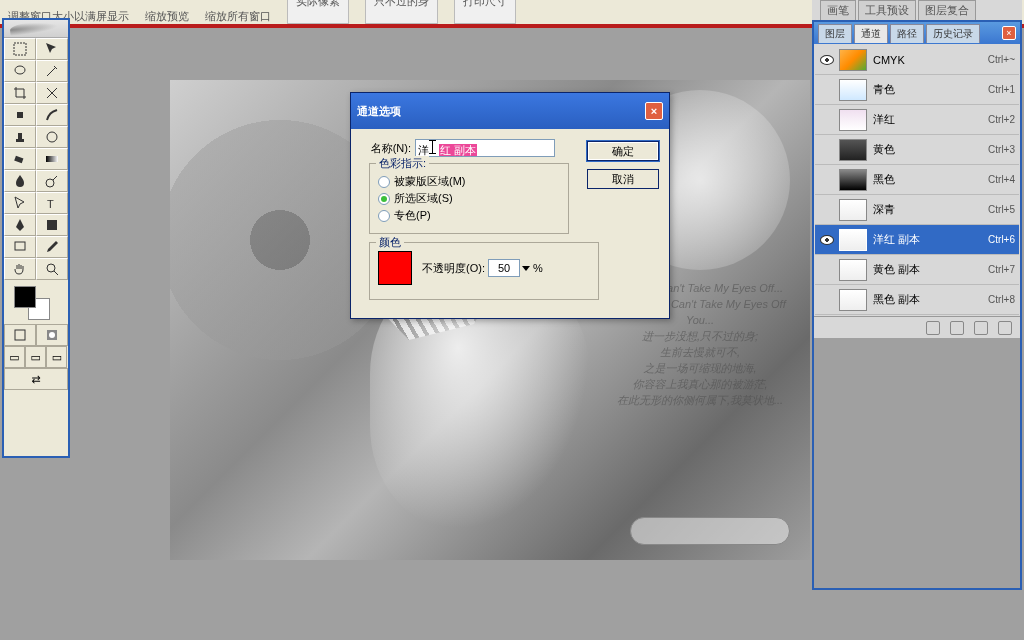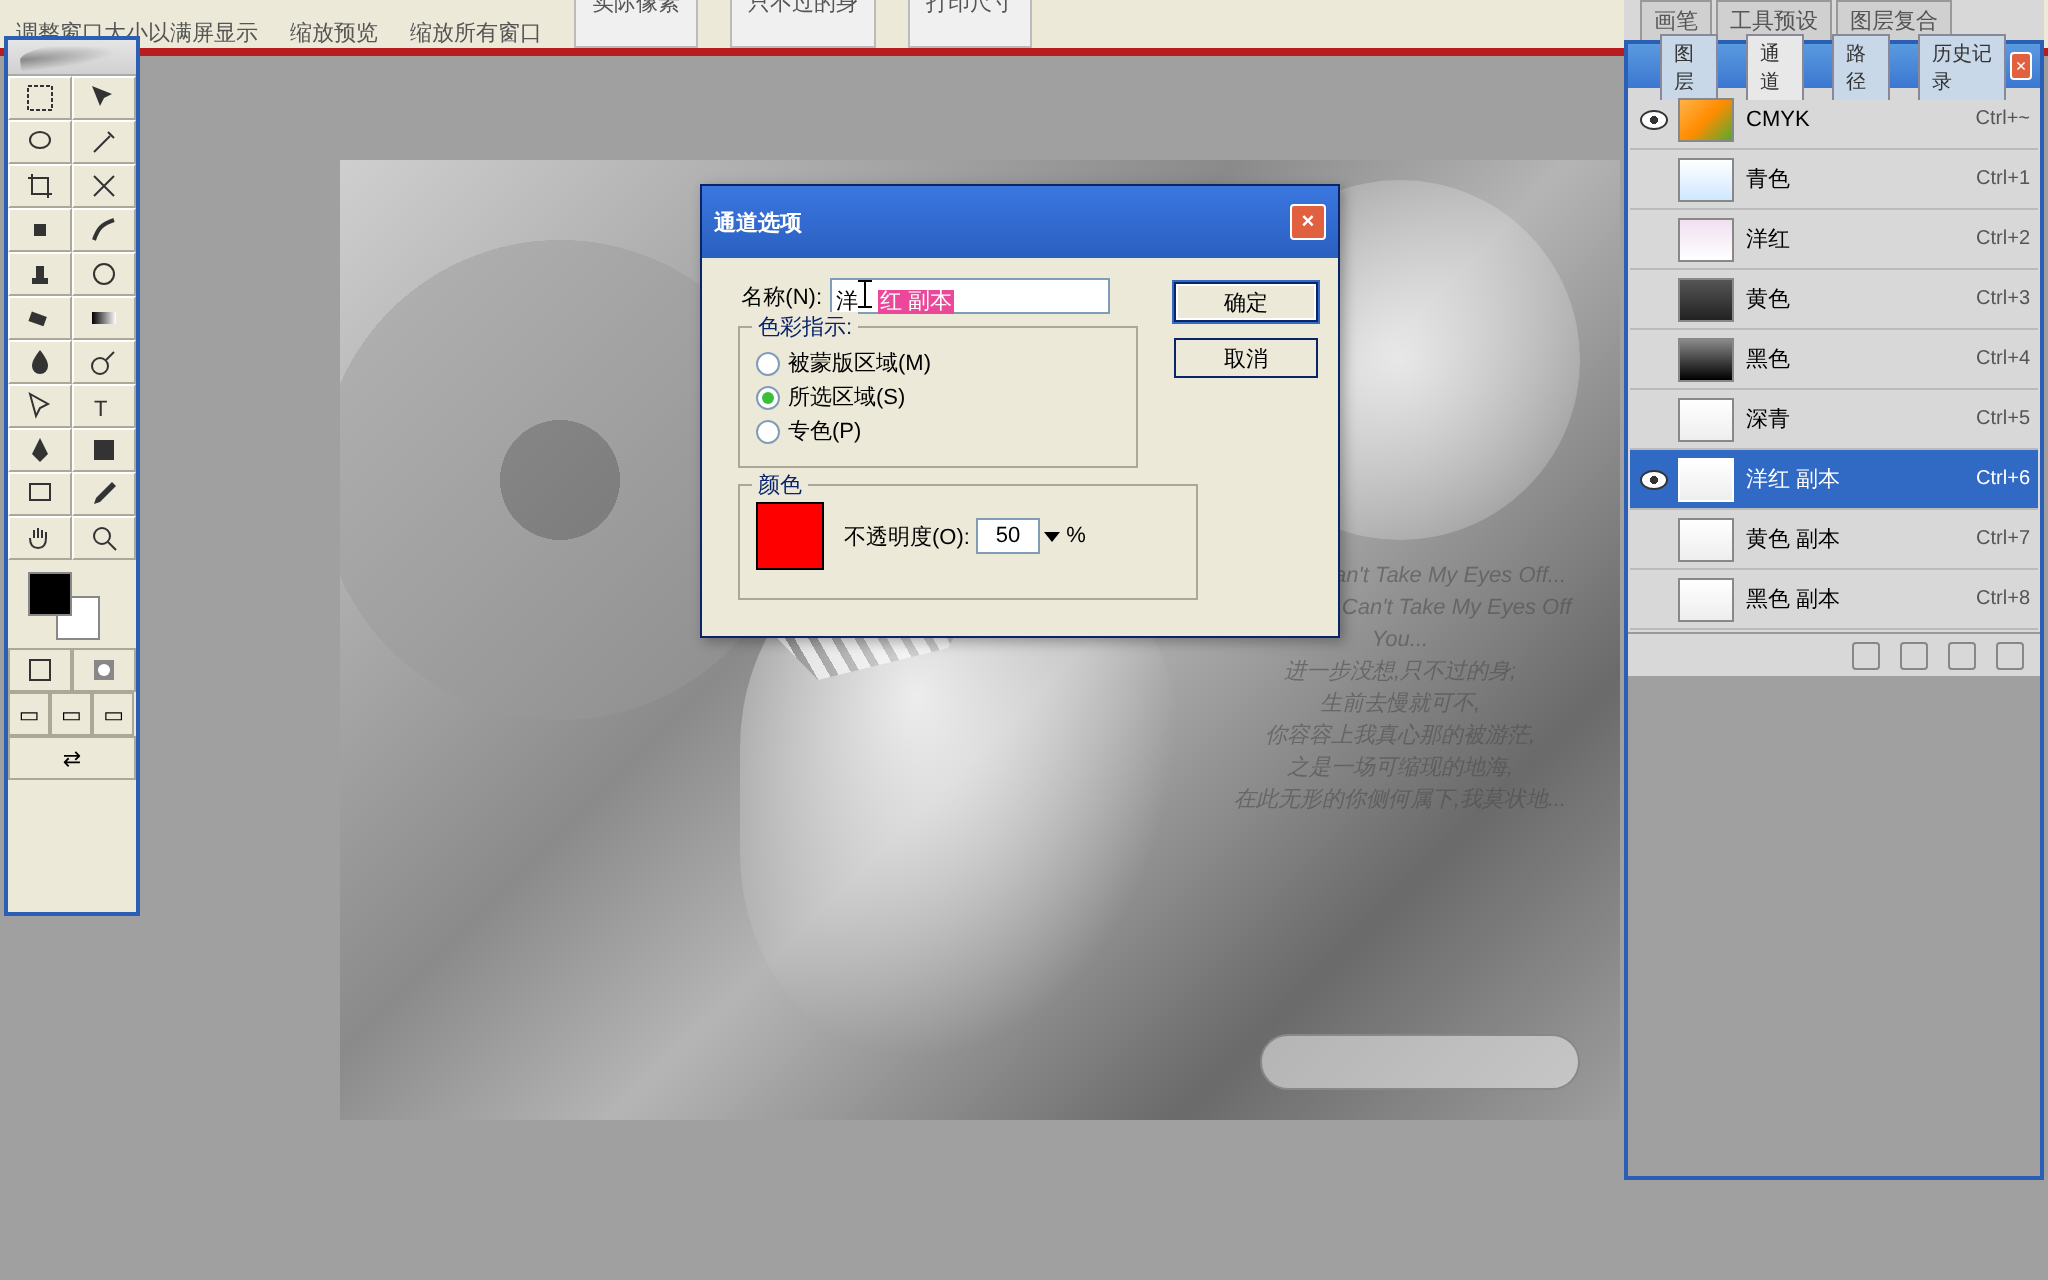--- a/index.html
+++ b/index.html
@@ -54,21 +54,21 @@
 .color-sw { width:34px; height:34px; background:#f00; border:1px solid #000; margin-right:10px;}
 .opacity-input{ width:32px; height:18px; border:1px solid #7f9db9; text-align:center;}
 .tri { display:inline-block; width:0; height:0; border-left:4px solid transparent; border-right:4px solid transparent; border-top:5px solid #000; margin-left:2px; vertical-align:middle;}
 
 
 .panel-cluster { position:absolute; right:2px; top:0; width:210px; }
 .palette-tabs { height:20px; background:#d8d8d8; display:flex; align-items:flex-end; gap:2px; padding-left:8px; font-size:10px;}
 .ptab { padding:2px 6px; background:#d0d0d0; border:1px solid #999; border-bottom:none; color:#555;}
 .panel { background:#e8e8e8; border:2px solid #2a5fb4; }
 .panel-title { height:22px; background: linear-gradient(#5a9ae0,#3b77d0); display:flex; align-items:center; padding:0 4px; gap:2px;}
-.tab { padding:2px 6px; background:#c8d8e8; font-size:10px; color:#333; border:1px solid #889; border-bottom:none;margin-left:12px;}
+.tab { padding:2px 6px; background:#c8d8e8; font-size:10px; color:#333; border:1px solid #889; border-bottom:none;}
 .tab.active { background:#e8e8e8; }
 .panel-title .x { margin-left:auto; width:14px; height:14px; background:#e06040; border:1px solid #fff; color:#fff; border-radius:2px; display:flex; align-items:center; justify-content:center; font-size:9px;}
 .ch-list { background:#d8d8d8; padding:1px;}
 .ch-row { height:30px; display:flex; align-items:center; background:#d8d8d8; border-bottom:1px solid #bbb; padding:0 4px; gap:4px;}
 .ch-row.selected { background:#316ac5; color:#fff;}
 .eye { width:16px; height:16px; display:flex; align-items:center; justify-content:center;}
 .eye.on::before { content:""; width:12px; height:8px; border:1px solid #333; border-radius:50%; background:radial-gradient(circle,#333 2px, #fff 2px);}
 .thumb { width:28px; height:22px; border:1px solid #888; background:#fff;}
 .ch-row.selected .thumb{ border-color:#fff;}
 .ch-name { flex:1; padding-left:2px;}
@@ -252,22 +252,22 @@
 
 <div class="canvas">
   <div class="sunflower"></div>
   <div class="wing"></div>
   <div class="fairy"></div>
   <div class="poem" id="poem">
       <div>[白日梦]   Can't Take My Eyes Off...</div>
       <div>to Be True, Can't Take My Eyes Off You...</div>
       <div>进一步没想,只不过的身;</div>
       <div>生前去慢就可不,</div>
+      <div>之是一场可缩现的地海,</div>
       <div>你容容上我真心那的被游茫,</div>
-      <div>之是一场可缩现的地海,</div>
       <div>在此无形的你侧何属下,我莫状地...</div>
     </div>
   <div class="badge"></div>
 </div>
 
 <div class="dialog">
   <div class="dlg-title">
     <span>通道选项</span>
     <span class="dlg-close">×</span>
   </div>

